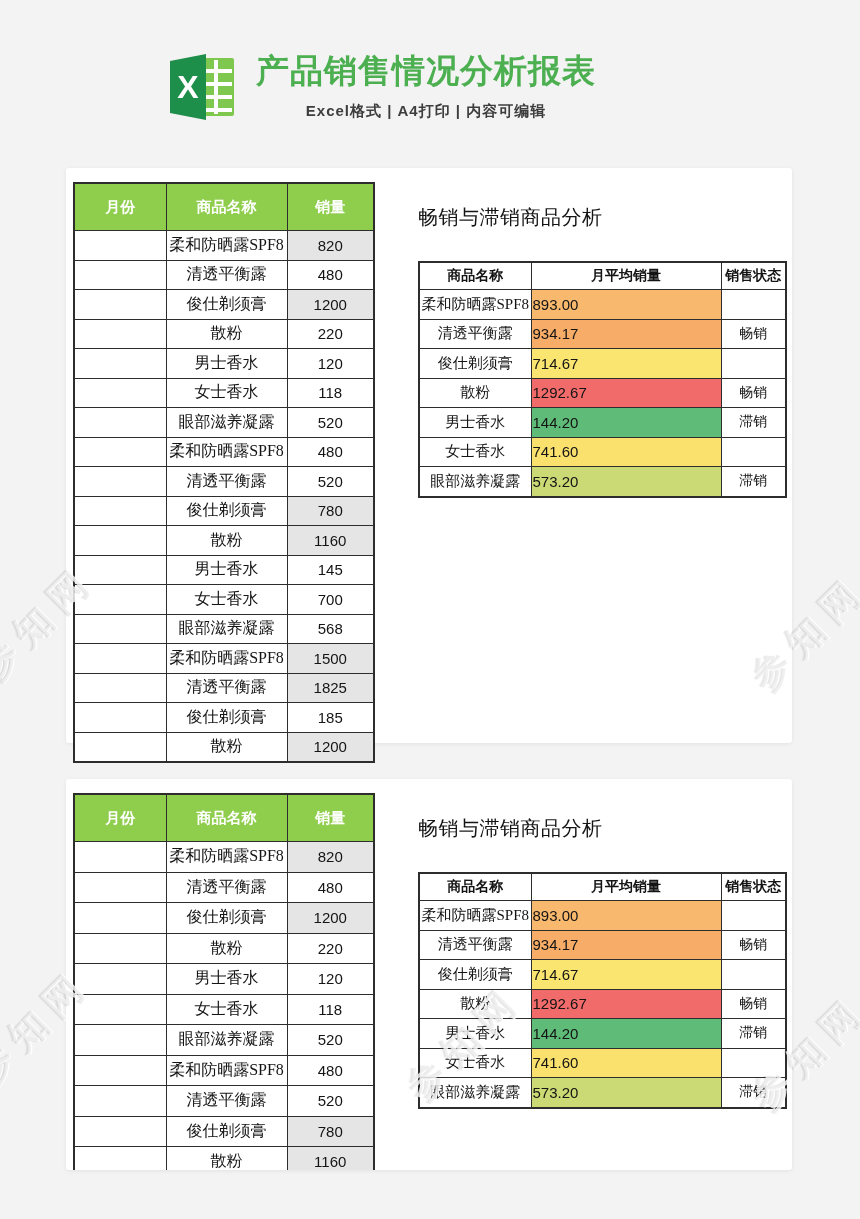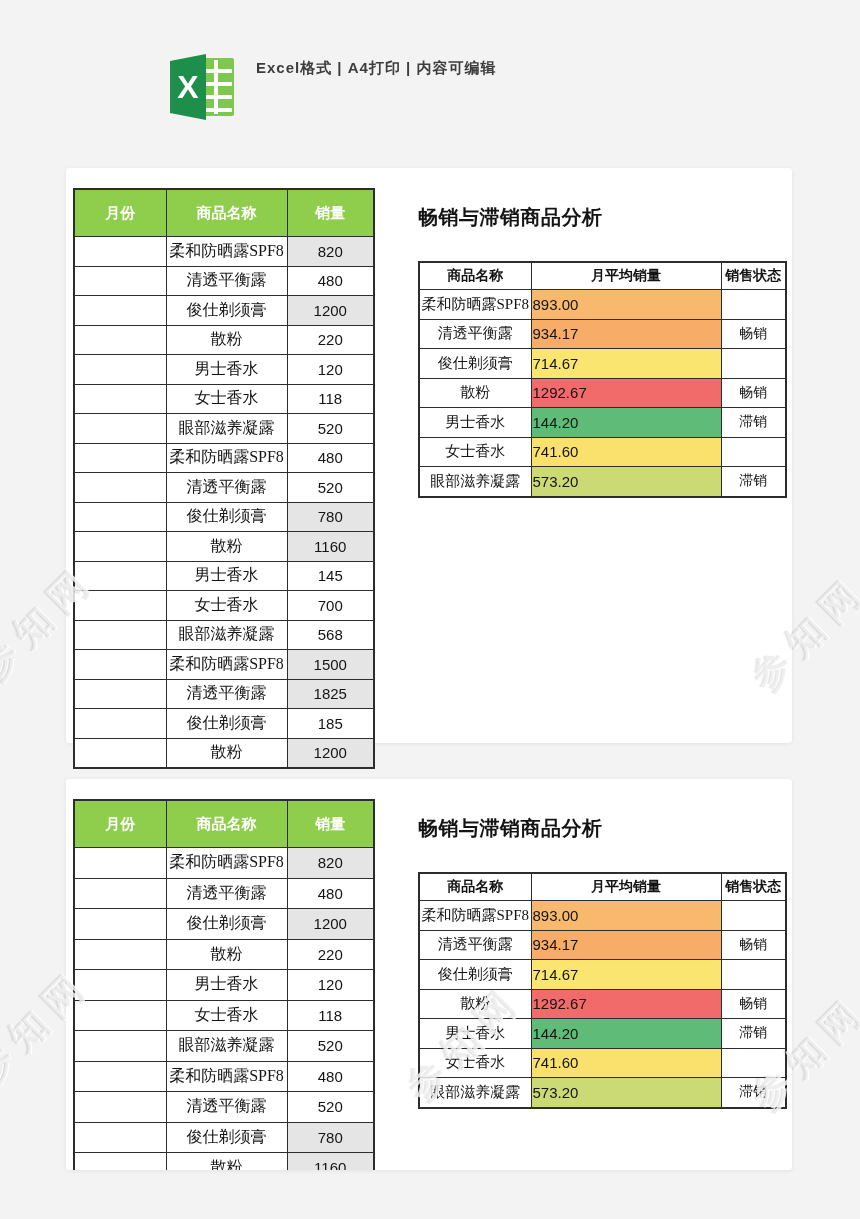--- a/index.html
+++ b/index.html
@@ -14,31 +14,31 @@
   .hdr .logo{width:72px;height:74px;flex:0 0 auto;}
   .hdr h1{margin:0;font-size:33px;line-height:1.3;font-weight:bold;color:#4caf50;letter-spacing:1px;}
   .hdr .sub{margin-top:9px;font-size:15px;font-weight:bold;color:#3d3d3d;text-align:center;letter-spacing:1px;}
   
   .card{position:absolute;left:66px;width:726px;background:#fff;border-radius:3px;
         box-shadow:0 1px 4px rgba(0,0,0,0.07);}
   .card.c1{top:168px;height:575px;}
   .card.c2{top:779px;height:391px;overflow:hidden;}
   
   table{border-collapse:collapse;table-layout:fixed;}
-  .sales{position:absolute;left:7px;top:20px;width:300px;border:2px solid #2d2d2d;}
+  .sales{position:absolute;left:7px;top:14px;width:300px;border:2px solid #2d2d2d;}
   .sales th{height:44px;background:#8fce4d;color:#fff;font-size:15px;font-weight:bold;
             border:1.5px solid #2d2d2d;text-align:center;}
   .sales td{height:26.5px;border:1.5px solid #2d2d2d;text-align:center;background:#fff;}
   .c2 .sales td{height:27.5px;}
   .sales td.name{font-family:"Liberation Serif", serif;font-size:16px;}
   .sales td.qty{font-size:15px;}
   .sales td.hl{background:#e5e5e5;}
   
   .analysis{position:absolute;left:352px;top:36px;width:368px;}
-  .analysis h2{margin:0;font-size:20px;font-weight:bold;color:#141414;letter-spacing:0.5px;}
+  .analysis h2{margin:0;font-size:20px;font-weight:normal;color:#141414;letter-spacing:0.5px;}
   .ana{margin-top:30px;width:367px;border:2px solid #2d2d2d;}
   .ana th{height:24px;background:#fff;font-size:14px;font-weight:bold;
           border:1.5px solid #2d2d2d;text-align:center;}
   .ana td{height:26.5px;border:1.5px solid #2d2d2d;font-size:15px;background:#fff;}
   .ana td.name{font-family:"Liberation Serif", serif;text-align:center;font-size:15px;}
   .ana td.avg{text-align:left;}
   .ana td.status{font-family:"Liberation Serif", serif;text-align:center;font-size:14px;}
   
   .wm{position:absolute;z-index:6;pointer-events:none;white-space:nowrap;
       transform:rotate(-45deg);font-size:38px;font-weight:bold;letter-spacing:10px;
@@ -61,20 +61,21 @@
       <line x1="32" y1="21" x2="66" y2="21"></line>
       <line x1="32" y1="34" x2="66" y2="34"></line>
       <line x1="32" y1="47" x2="66" y2="47"></line>
       <line x1="32" y1="60" x2="66" y2="60"></line>
       <line x1="50" y1="10" x2="50" y2="64"></line>
     </g>
     <polygon points="4,11 40,4 40,70 4,63" fill="#1e8f4a"></polygon>
     <text x="22" y="48" font-size="32" font-weight="bold" fill="#ffffff" text-anchor="middle" font-family="Liberation Sans, sans-serif">X</text>
   </svg>
   <div>
+    <h1>产品销售情况分析报表</h1>
     <div class="sub">Excel格式  |  A4打印  |  内容可编辑</div>
   </div>
 </header>
 
 <section class="card c1">
   <table class="sales">
     <colgroup>
         <col style="width:92px">
         <col style="width:121px">
         <col style="width:87px">

